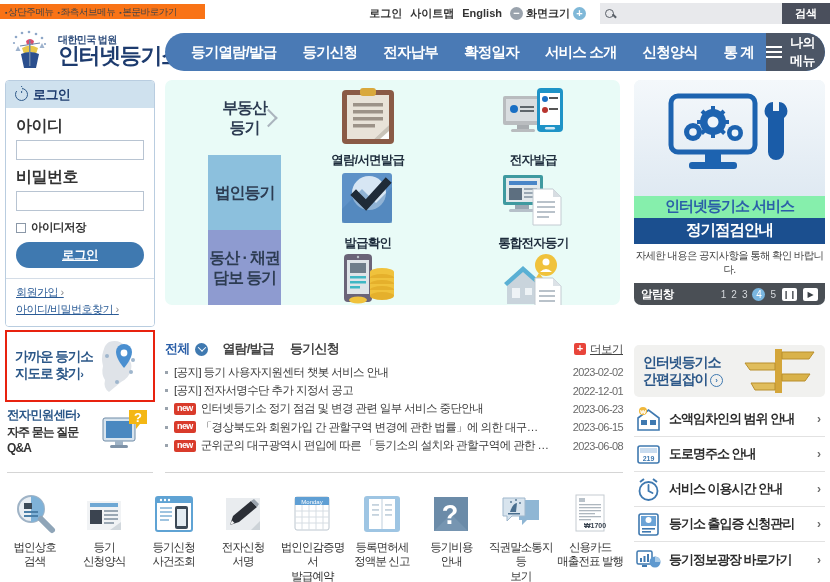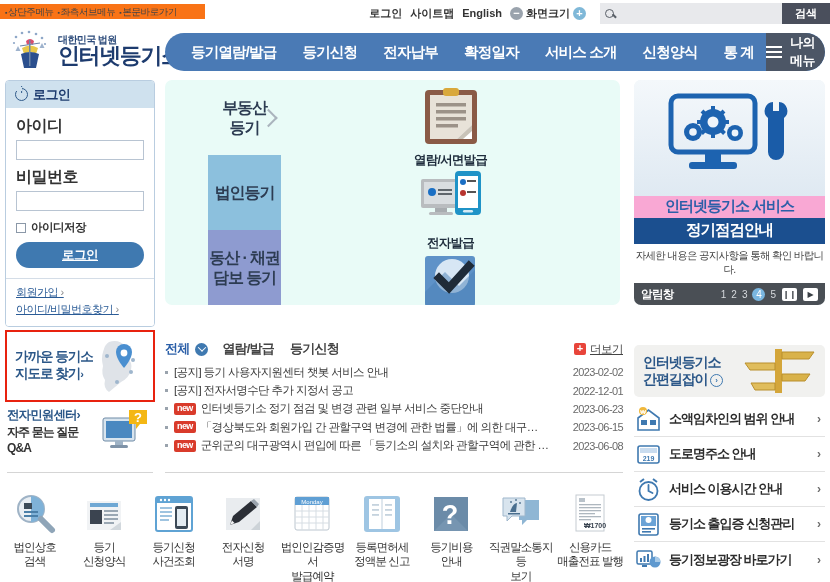--- a/index.html
+++ b/index.html
@@ -166,40 +166,40 @@
   }
   .vtab.active { background: #e9fbf7; color: #2d3c52; }
   .vtab.t2 { background: #8cc0dd; }
   .vtab.t3 { background: #8e9bd0; }
   .vtab.active::after {
     content: ""; position: absolute; right: 6px; top: 50%; width: 11px; height: 11px;
     border-top: 2px solid #aab4bd; border-right: 2px solid #aab4bd;
     transform: translateY(-50%) rotate(45deg);
   }
   .visual-grid {
-    flex: 1; display: grid; grid-template-columns: repeat(1, 1fr); grid-template-rows: 1fr 1fr;
+    flex: 1; display: grid; grid-template-columns: repeat(2, 1fr); grid-template-rows: 1fr 1fr;
     align-items: center; justify-items: center; padding: 6px 4px 8px;
   }
   .vcell { display: flex; flex-direction: column; align-items: center; gap: 4px; cursor: pointer; }
   .vcell-label { font-size: 12.5px; font-weight: bold; color: #1f2d3d; letter-spacing: -0.8px; white-space: nowrap; }
   .vicon { width: 64px; height: 62px; }
 
   
   .rbanner {
     position: absolute; left: 634px; top: 80px; width: 191px; height: 225px;
     border-radius: 7px; overflow: hidden; background: #eef3f8;
     display: flex; flex-direction: column;
   }
   .rbanner-art {
     flex: 1; background: linear-gradient(#f4f8fb, #dfe9f2);
     display: flex; align-items: center; justify-content: center;
   }
   .rbanner-t1 {
     text-align: center; font-size: 15px; font-weight: bold; color: #2b5fa8;
-    letter-spacing: -1px; padding: 1px 0 2px; background: #f9a8d4;
+    letter-spacing: -1px; padding: 1px 0 2px; background: #86efac;
   }
   .rbanner-t2 {
     text-align: center; font-size: 15.5px; font-weight: bold; color: #fff;
     background: #1b4f8f; letter-spacing: -1px; padding: 2px 0 3px;
   }
   .rbanner-t3 {
     text-align: center; font-size: 10.5px; color: #444; letter-spacing: -0.7px;
     background: #fff; padding: 5px 0 6px;
   }
   .rbanner-bar {

